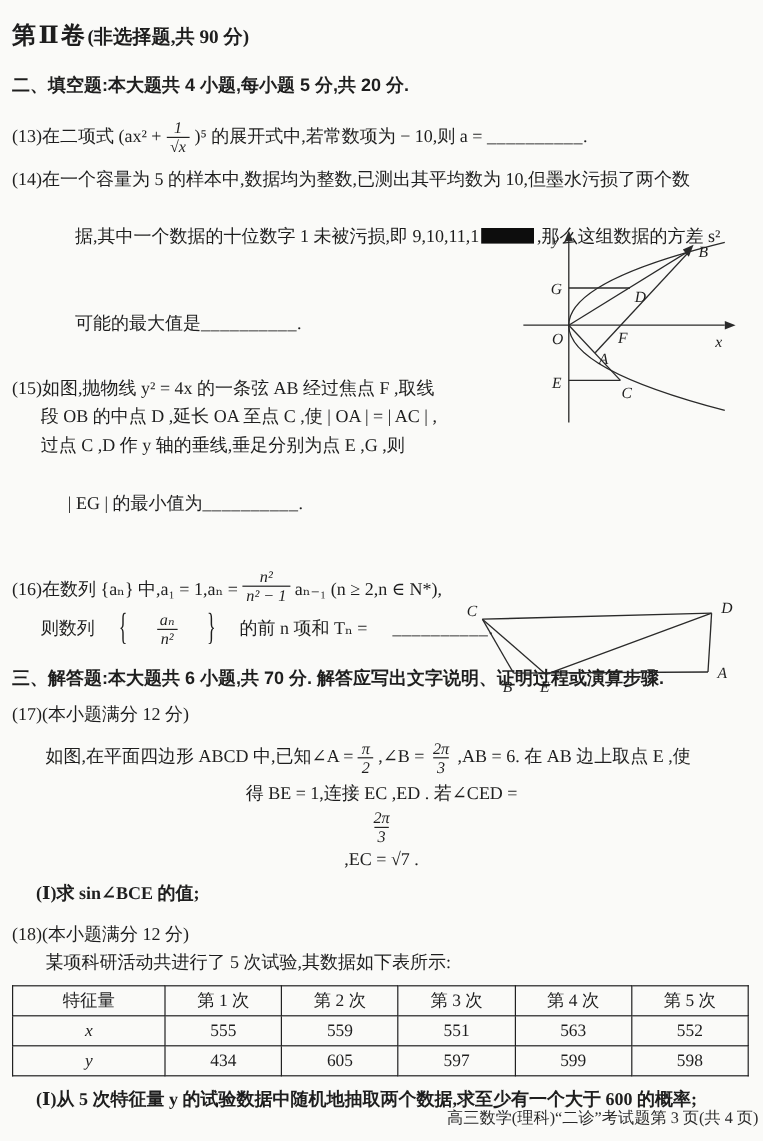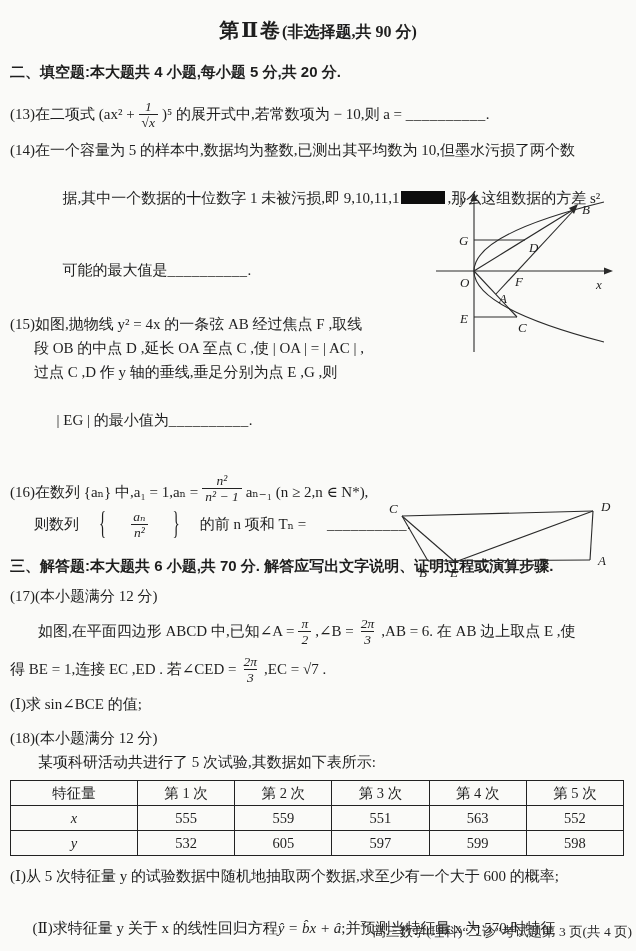--- a/index.html
+++ b/index.html
@@ -3,36 +3,36 @@
 <meta charset="utf-8">
 <style>
   html,body{margin:0;padding:0;background:#e8e8e6;}
   .page{
     position:relative;width:636px;height:951px;margin:0 auto;
     background:#fafaf8;color:#1e1e1e;overflow:hidden;
     font-family:"Liberation Serif","DejaVu Serif",serif;
     font-size:15px;line-height:24px;
     box-sizing:border-box;padding:12px 10px 0 10px;
   }
-  .center{text-align:center;}
+  .center{text-align:left;}
   .title-main{font-size:20px;font-weight:700;letter-spacing:2px;}
   .title-paren{font-size:16px;font-weight:600;}
   .bold{font-weight:700;font-family:"Liberation Sans","DejaVu Sans",sans-serif;}
   .h-sec{margin-top:14px;font-size:15px;}
   .row{display:flex;align-items:center;flex-wrap:nowrap;white-space:pre;}
   .line{white-space:pre;}
   .frac{display:inline-flex;flex-direction:column;align-items:center;
         vertical-align:middle;margin:0 4px;line-height:15px;font-size:13.5px;font-style:italic;}
   .frac .den{border-top:1.2px solid #222;padding:0 3px;}
   .frac .num{padding:0 3px;}
   .tallbrace{display:inline-block;transform:scaleY(2.1);font-size:15px;margin:0 3px;font-weight:400;}
   .ink{display:inline-block;width:44px;height:13px;background:#0d0d0d;vertical-align:-1px;margin:0 2px;}
   .indent1{margin-left:30px;}
   .indent2{margin-left:24px;}
-  .indent3{}
+  .indent3{margin-left:20px;font-weight:bold;}
   .ti{ text-indent:28px;}
   .fig{position:absolute;}
   .fig svg text{font-family:"Liberation Serif","DejaVu Serif",serif;font-style:italic;font-size:13px;fill:#1e1e1e;}
   .fig svg line,.fig svg path,.fig svg polyline{stroke:#2a2a2a;stroke-width:1.1;fill:none;}
   .fig svg polygon{fill:#2a2a2a;stroke:none;}
   table.dt{border-collapse:collapse;margin-top:6px;width:614px;table-layout:fixed;}
   table.dt td{border:1.6px solid #222;text-align:center;height:23px;font-size:14.5px;padding:0;}
   table.dt td.c0{width:126px;margin-top:33px;}
   .it{font-style:italic;}
   .footer{position:absolute;left:0;right:4px;top:920px;text-align:right;font-size:13.5px;color:#2a2a2a;}
@@ -108,21 +108,21 @@
     </div>
   </div>
 
   <div class="h-sec bold line" style="margin-top:10px;">三、解答题:本大题共 6 小题,共 70 分. 解答应写出文字说明、证明过程或演算步骤.</div>
 
   <div style="margin-top:6px;">
     <div class="line">(17)(本小题满分 12 分)</div>
     <div class="row" style="margin-top:4px;min-height:38px;padding-left:28px;">
       <span class="line">如图,在平面四边形 ABCD 中,已知∠A =</span><span class="frac"><span class="num">π</span><span class="den">2</span></span><span class="line">,∠B =</span><span class="frac"><span class="num">2π</span><span class="den">3</span></span><span class="line">,AB = 6. 在 AB 边上取点 E ,使</span>
     </div>
-    <div class="row" style="min-height:38px;">
+    <div class="row" style="min-height:38px;flex-direction:column;">
       <span class="line">得 BE = 1,连接 EC ,ED . 若∠CED =</span><span class="frac"><span class="num">2π</span><span class="den">3</span></span><span class="line">,EC = √7 .</span>
     </div>
     <div class="line indent3" style="margin-top:4px;">(Ⅰ)求 sin∠BCE 的值;</div>
   </div>
 
   <div class="fig" style="left:383px;top:497px;width:252px;height:92px;">
     <svg width="252" height="92" viewBox="0 0 252 92">
       <line x1="19" y1="19" x2="210" y2="14"></line>
       <line x1="19" y1="19" x2="45" y2="64"></line>
       <line x1="19" y1="19" x2="72" y2="65"></line>
@@ -153,21 +153,21 @@
       <tr>
         <td class="c0 it">x</td>
         <td>555</td>
         <td>559</td>
         <td>551</td>
         <td>563</td>
         <td>552</td>
       </tr>
       <tr>
         <td class="c0 it">y</td>
-        <td>532</td>
+        <td>434</td>
         <td>605</td>
         <td>597</td>
         <td>599</td>
         <td>598</td>
       </tr>
     </tbody>
       </table>
     <div class="line indent3" style="margin-top:8px;">(Ⅰ)从 5 次特征量 y 的试验数据中随机地抽取两个数据,求至少有一个大于 600 的概率;</div>
     <div class="line indent3" style="margin-top:4px;">
       <span>(Ⅱ)求特征量 y 关于 x 的线性回归方程</span><span class="it">ŷ = b̂x + â</span><span>;并预测当特征量 x 为 570 时特征</span>

